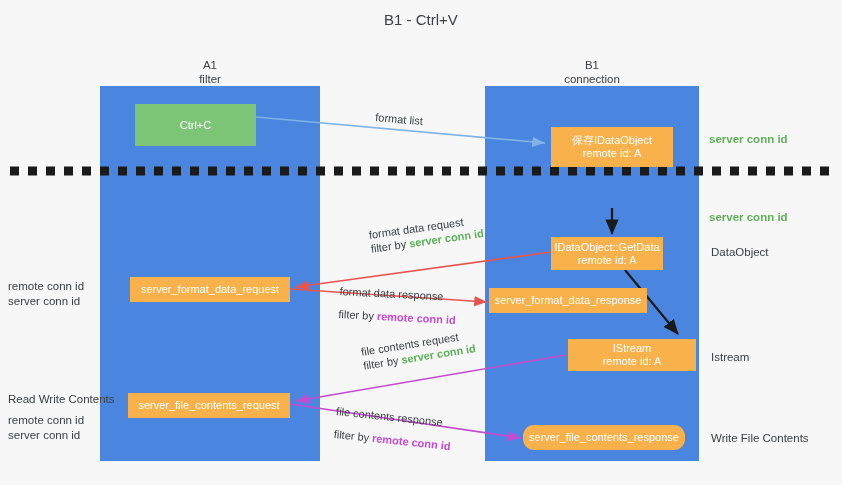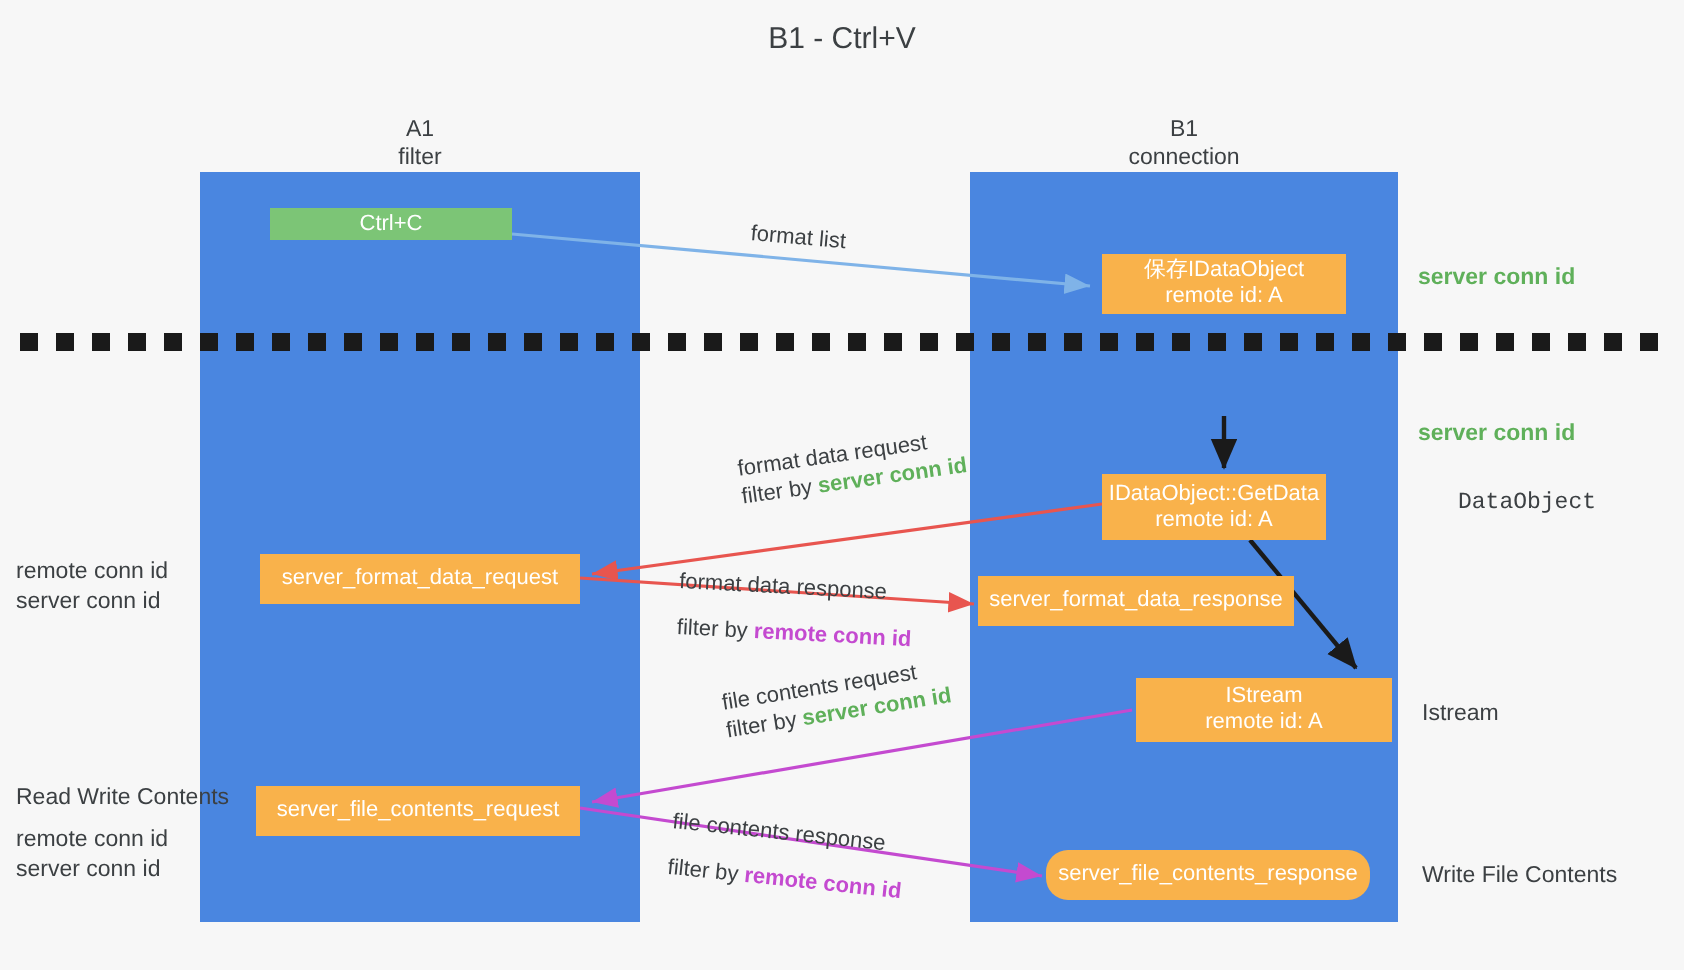--- a/index.html
+++ b/index.html
@@ -104,25 +104,25 @@
 
     <line x1="290" y1="289" x2="487" y2="302" stroke="#e8554f" stroke-width="1.6" marker-end="url(#ah-red)"></line>
 
     <line x1="566" y1="355" x2="296" y2="401" stroke="#c44ad0" stroke-width="1.6" marker-end="url(#ah-mag)"></line>
 
     <line x1="290" y1="404" x2="521" y2="438" stroke="#c44ad0" stroke-width="1.6" marker-end="url(#ah-mag)"></line>
 
     <line x1="10" y1="171" x2="832" y2="171" stroke="#1a1a1a" stroke-width="9" stroke-dasharray="9 9"></line>
   </svg>
 
-  <div class="nbox green" style="left:135px;top:104px;width:121px;height:16px;">
+  <div class="nbox green" style="left:135px;top:104px;width:121px;height:42px;">
     <span>Ctrl+C</span>
   </div>
 
-  <div class="nbox orange" style="left:551px;top:127px;width:122px;height:30px;flex-direction:column;">
+  <div class="nbox orange" style="left:551px;top:127px;width:122px;height:40px;flex-direction:column;">
     <span>保存IDataObject</span>
     <span>remote id: A</span>
   </div>
 
 
   <div class="nbox orange" style="left:551px;top:237px;width:112px;height:33px;flex-direction:column;">
     <span>IDataObject::GetData</span>
     <span>remote id: A</span>
   </div>
 
@@ -180,21 +180,21 @@
     <div style="margin-top:9px;">
       <span class="b">filter by</span>
       <span class="swatch-purple">remote conn id</span>
     </div>
   </div>
 
   <div class="lbl green-t" style="left:709px;top:132px;">server conn id</div>
 
   <div class="lbl green-t" style="left:709px;top:210px;">server conn id</div>
 
-  <div class="lbl dark" style="left:729px;top:245px;font-family:Liberation Mono, monospace;">DataObject</div>
+  <div class="lbl dark" style="left:711px;top:245px;">DataObject</div>
 
   <div class="lbl dark" style="left:711px;top:350px;">Istream</div>
 
   <div class="lbl dark" style="left:711px;top:431px;">Write File Contents</div>
 
   <div class="stack" style="left:8px;top:279px;">
     <div class="purple-t">remote conn id</div>
     <div class="green-t">server conn id</div>
   </div>
 

